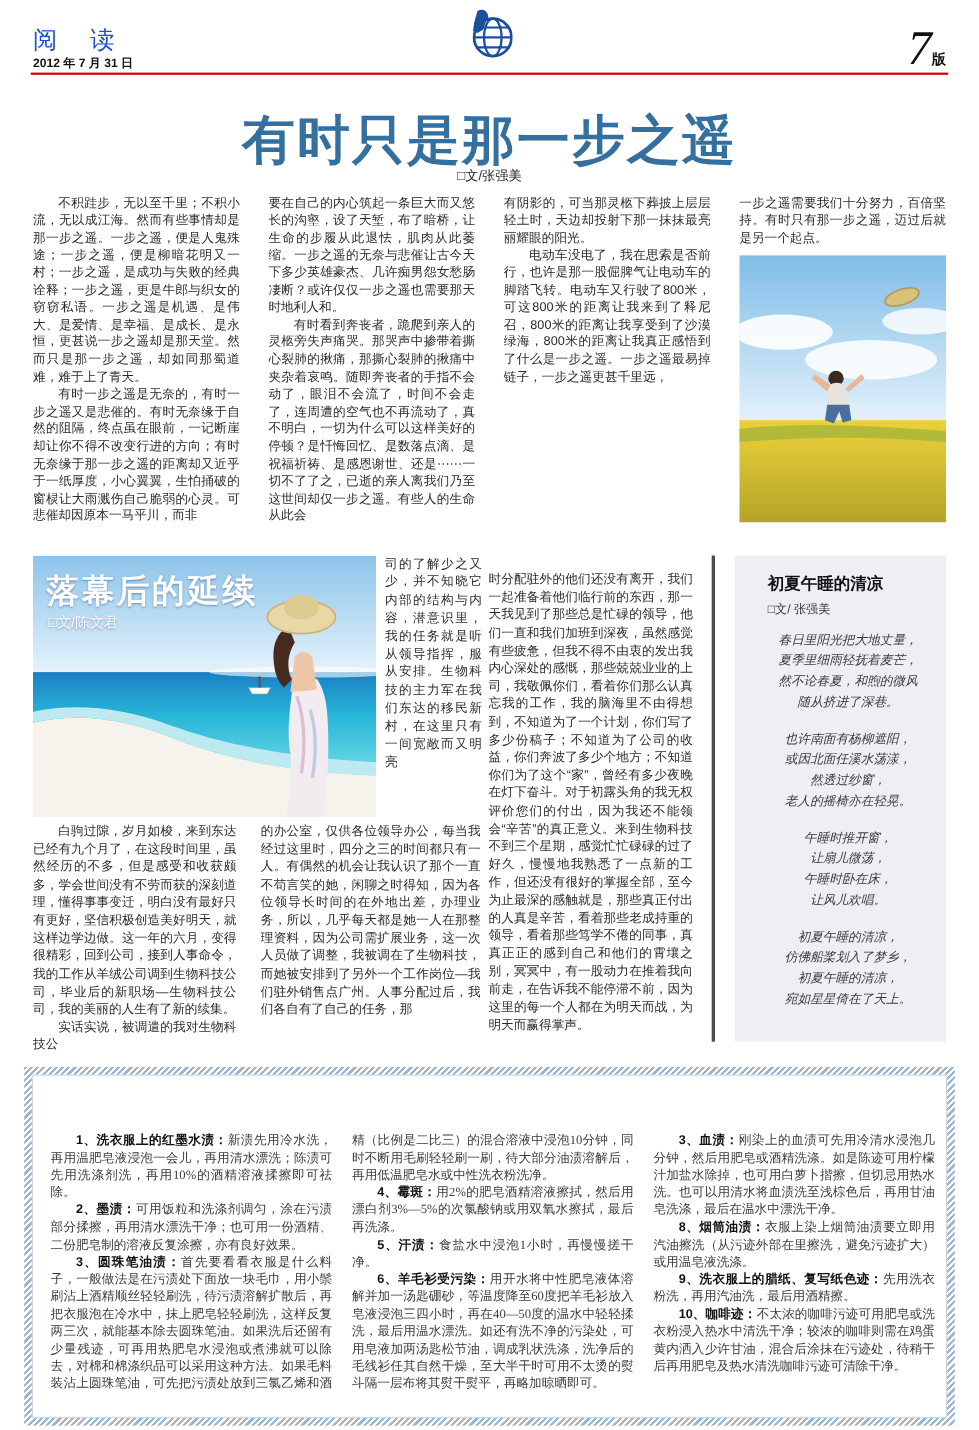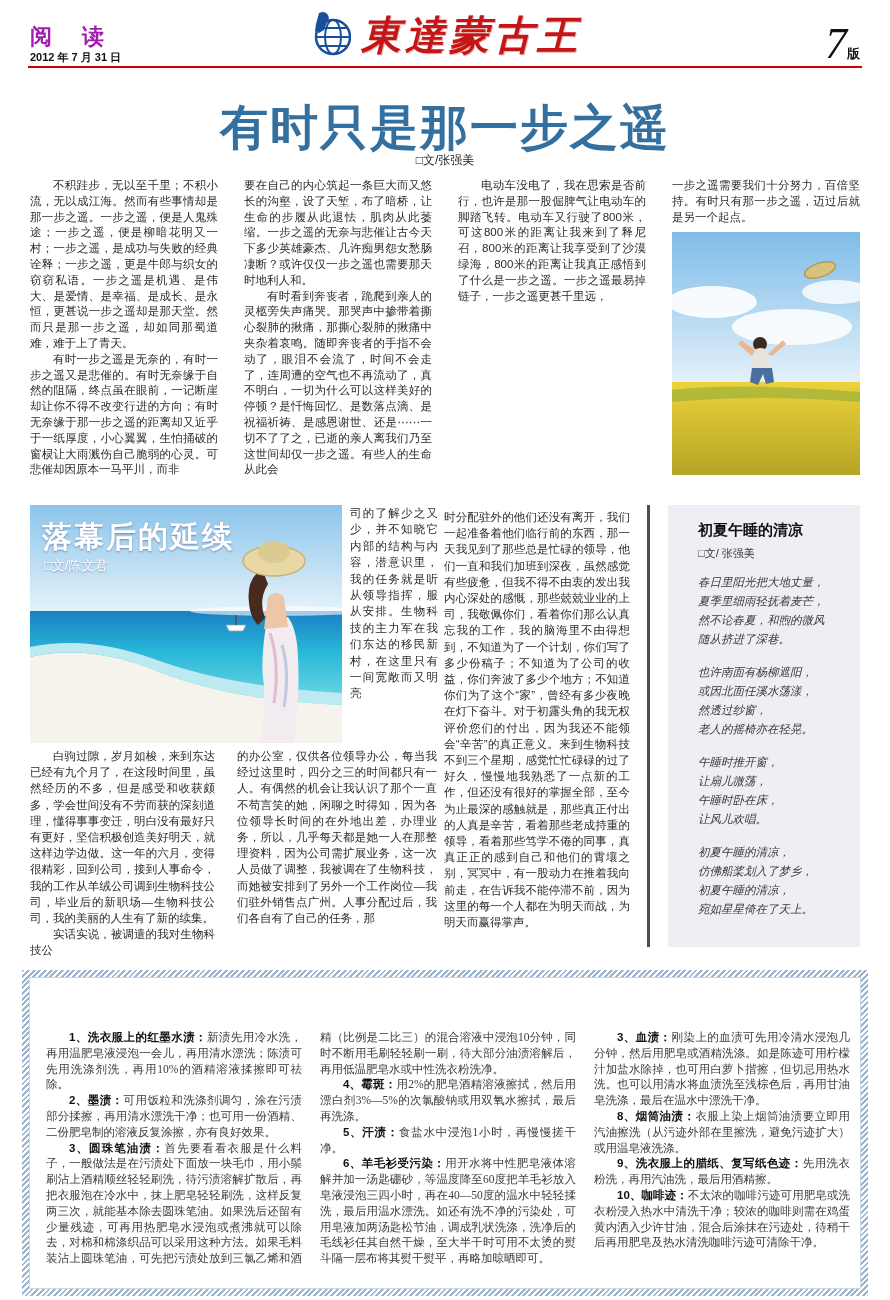--- a/index.html
+++ b/index.html
@@ -1,20 +1,20 @@
 <!DOCTYPE html>
 <html><head>
 <meta charset="utf-8">
 <style>
   html,body{margin:0;padding:0;background:#ffffff;}
   body{font-family:"Liberation Sans", sans-serif; color:#2b2b2b;}
   .page{position:relative;width:890px;height:1300px;background:#fff;overflow:hidden;}
 
   
-  .hdr-section{position:absolute;left:30px;top:22px;font-size:22px;font-weight:bold;letter-spacing:12px;color:#a21caf;}
+  .hdr-section{position:absolute;left:30px;top:22px;font-size:22px;font-weight:normal;letter-spacing:12px;color:#1d4ed8;}
   .hdr-date{position:absolute;left:30px;top:50px;font-size:11px;font-weight:bold;color:#111;text-align:right;}
   .hdr-rule{position:absolute;left:28px;top:66px;width:834px;height:2px;background:#cc0000;}
   .masthead{position:absolute;left:0;top:8px;width:890px;text-align:center;}
   .masthead-inner{display:inline-flex;align-items:center;gap:10px;}
   .masthead-name{font-family:"Liberation Serif", serif;font-style:italic;font-weight:bold;
     font-size:40px;color:#c41616;letter-spacing:4px;text-shadow:1px 1px 0 #e8b2b2;}
   .pageno{position:absolute;right:30px;top:18px;}
   .pageno .num{font-family:"Liberation Serif", serif;font-size:44px;font-style:italic;color:#111;}
   .pageno .suffix{font-size:13px;font-weight:bold;color:#111;}
 
@@ -31,28 +31,28 @@
 
   
   .sec2{position:absolute;left:30px;top:505px;width:830px;height:458px;}
   .beach{position:absolute;left:0;top:0;width:312px;height:296px;overflow:hidden;}
   .beach svg{display:block;}
   .a2-title{position:absolute;left:12px;top:12px;font-size:30px;font-weight:900;color:#ffffff;letter-spacing:2px;text-shadow:0 1px 2px rgba(0,0,60,.35);}
   .a2-byline{position:absolute;left:14px;top:52px;font-size:13px;color:#ffffff;text-shadow:0 1px 2px rgba(0,0,60,.35);}
   .a2-side{position:absolute;left:320px;top:0;width:88px;height:238px;font-size:11.5px;line-height:16.4px;text-align:justify;overflow:hidden;}
   .a2-colA{position:absolute;left:0;top:243px;width:185px;height:215px;font-size:11.5px;line-height:16.2px;text-align:justify;overflow:hidden;}
   .a2-colB{position:absolute;left:207px;top:243px;width:200px;height:215px;font-size:11.5px;line-height:16.2px;text-align:justify;overflow:hidden;}
-  .a2-colC{position:absolute;left:414px;top:4px;width:186px;height:458px;font-size:11.5px;line-height:16.2px;text-align:justify;overflow:hidden;}
+  .a2-colC{position:absolute;left:414px;top:14px;width:186px;height:458px;font-size:11.5px;line-height:16.2px;text-align:justify;overflow:hidden;}
 
   
   .poem-rule{position:absolute;left:617px;top:0;width:3px;height:442px;background:#4c4c4c;}
   .poem-box{position:absolute;left:638px;top:0;width:192px;height:442px;background:#edeff4;box-sizing:border-box;padding:14px 16px;overflow:hidden;}
   .poem-title{font-size:15px;font-weight:bold;color:#111;margin:2px 0 6px 14px;}
   .poem-byline{font-size:11px;color:#333;margin:0 0 12px 14px;}
-  .stanza{margin:0 0 14px 14px;}
+  .stanza{margin:0 0 14px 14px;text-align:center;}
   .pline{font-family:"Liberation Serif", serif;font-style:italic;font-size:11.5px;line-height:19px;color:#3a3a3a;}
 
   
   .tips-frame{position:absolute;left:22px;top:970px;width:846px;height:326px;box-sizing:border-box;padding:7px;
     background:repeating-linear-gradient(135deg,#9db4cf 0,#9db4cf 2px,#ffffff 2px,#ffffff 4px);}
   .tips-inner{position:relative;width:100%;height:100%;background:#ffffff;box-sizing:border-box;border:1px solid #cdd8e4;}
   .tips-bar{position:absolute;left:0;top:0;width:432px;height:37px;background:#35709e;color:#fff;
     font-size:22px;font-weight:bold;letter-spacing:8px;line-height:37px;padding-left:16px;box-sizing:border-box;}
   .tips-body{position:absolute;left:16px;right:10px;top:52px;bottom:8px;
     column-count:3;column-gap:18px;column-fill:auto;overflow:hidden;
@@ -73,21 +73,20 @@
       <span>
         <svg width="42" height="46" viewBox="0 0 42 46">
           <path d="M10 2 q6 -3 9 2 q2 4 -1 7 l-3 8 -5 3 -4 -2 1 -7 z" fill="#1a4f9c"></path>
           <circle cx="24" cy="26" r="17" fill="none" stroke="#1a4f9c" stroke-width="2.5"></circle>
           <ellipse cx="24" cy="26" rx="8" ry="17" fill="none" stroke="#1a4f9c" stroke-width="2"></ellipse>
           <line x1="7" y1="26" x2="41" y2="26" stroke="#1a4f9c" stroke-width="2"></line>
           <line x1="9" y1="17" x2="39" y2="17" stroke="#1a4f9c" stroke-width="2"></line>
           <line x1="9" y1="35" x2="39" y2="35" stroke="#1a4f9c" stroke-width="2"></line>
         </svg>
       </span>
-      <span class="masthead-name">東達蒙古王</span>
     </span>
   </div>
 
   <div class="pageno">
     <span class="num">7</span><span class="suffix">版</span>
   </div>
   <div class="hdr-rule"></div>
 
   <div class="a1-title">有时只是那一步之遥</div>
   <div class="a1-byline">□文/张强美</div>
@@ -95,20 +94,21 @@
   <div class="a1-cols">
     <div class="a1-col">
         <p class="para">不积跬步，无以至千里；不积小流，无以成江海。然而有些事情却是那一步之遥。一步之遥，便是人鬼殊途；一步之遥，便是柳暗花明又一村；一步之遥，是成功与失败的经典诠释；一步之遥，更是牛郎与织女的窃窃私语。一步之遥是机遇、是伟大、是爱情、是幸福、是成长、是永恒，更甚说一步之遥却是那天堂。然而只是那一步之遥，却如同那蜀道难，难于上了青天。</p>
         <p class="para">有时一步之遥是无奈的，有时一步之遥又是悲催的。有时无奈缘于自然的阻隔，终点虽在眼前，一记断崖却让你不得不改变行进的方向；有时无奈缘于那一步之遥的距离却又近乎于一纸厚度，小心翼翼，生怕捅破的窗棂让大雨溅伤自己脆弱的心灵。可悲催却因原本一马平川，而非</p>
       </div>
     <div class="a1-col">
         <p class="para cont">要在自己的内心筑起一条巨大而又悠长的沟壑，设了天堑，布了暗桥，让生命的步履从此退怯，肌肉从此萎缩。一步之遥的无奈与悲催让古今天下多少英雄豪杰、几许痴男怨女愁肠凄断？或许仅仅一步之遥也需要那天时地利人和。</p>
         <p class="para">有时看到奔丧者，跪爬到亲人的灵柩旁失声痛哭。那哭声中掺带着撕心裂肺的揪痛，那撕心裂肺的揪痛中夹杂着哀鸣。随即奔丧者的手指不会动了，眼泪不会流了，时间不会走了，连周遭的空气也不再流动了，真不明白，一切为什么可以这样美好的停顿？是忏悔回忆、是数落点滴、是祝福祈祷、是感恩谢世、还是⋯⋯一切不了了之，已逝的亲人离我们乃至这世间却仅一步之遥。有些人的生命从此会</p>
       </div>
     <div class="a1-col">
+        <p class="para cont">有阴影的，可当那灵柩下葬披上层层轻土时，天边却投射下那一抹抹最亮丽耀眼的阳光。</p>
         <p class="para">电动车没电了，我在思索是否前行，也许是那一股倔脾气让电动车的脚踏飞转。电动车又行驶了800米，可这800米的距离让我来到了释尼召，800米的距离让我享受到了沙漠绿海，800米的距离让我真正感悟到了什么是一步之遥。一步之遥最易掉链子，一步之遥更甚千里远，</p>
       </div>
     <div class="a1-col">
       <div>
           <p class="para cont">一步之遥需要我们十分努力，百倍坚持。有时只有那一步之遥，迈过后就是另一个起点。</p>
         </div>
       <svg class="a1-photo" viewBox="0 0 188 243">
         <defs>
           <linearGradient id="fsky" x1="0" y1="0" x2="0" y2="1">
             <stop offset="0" stop-color="#7fbde8"></stop>

